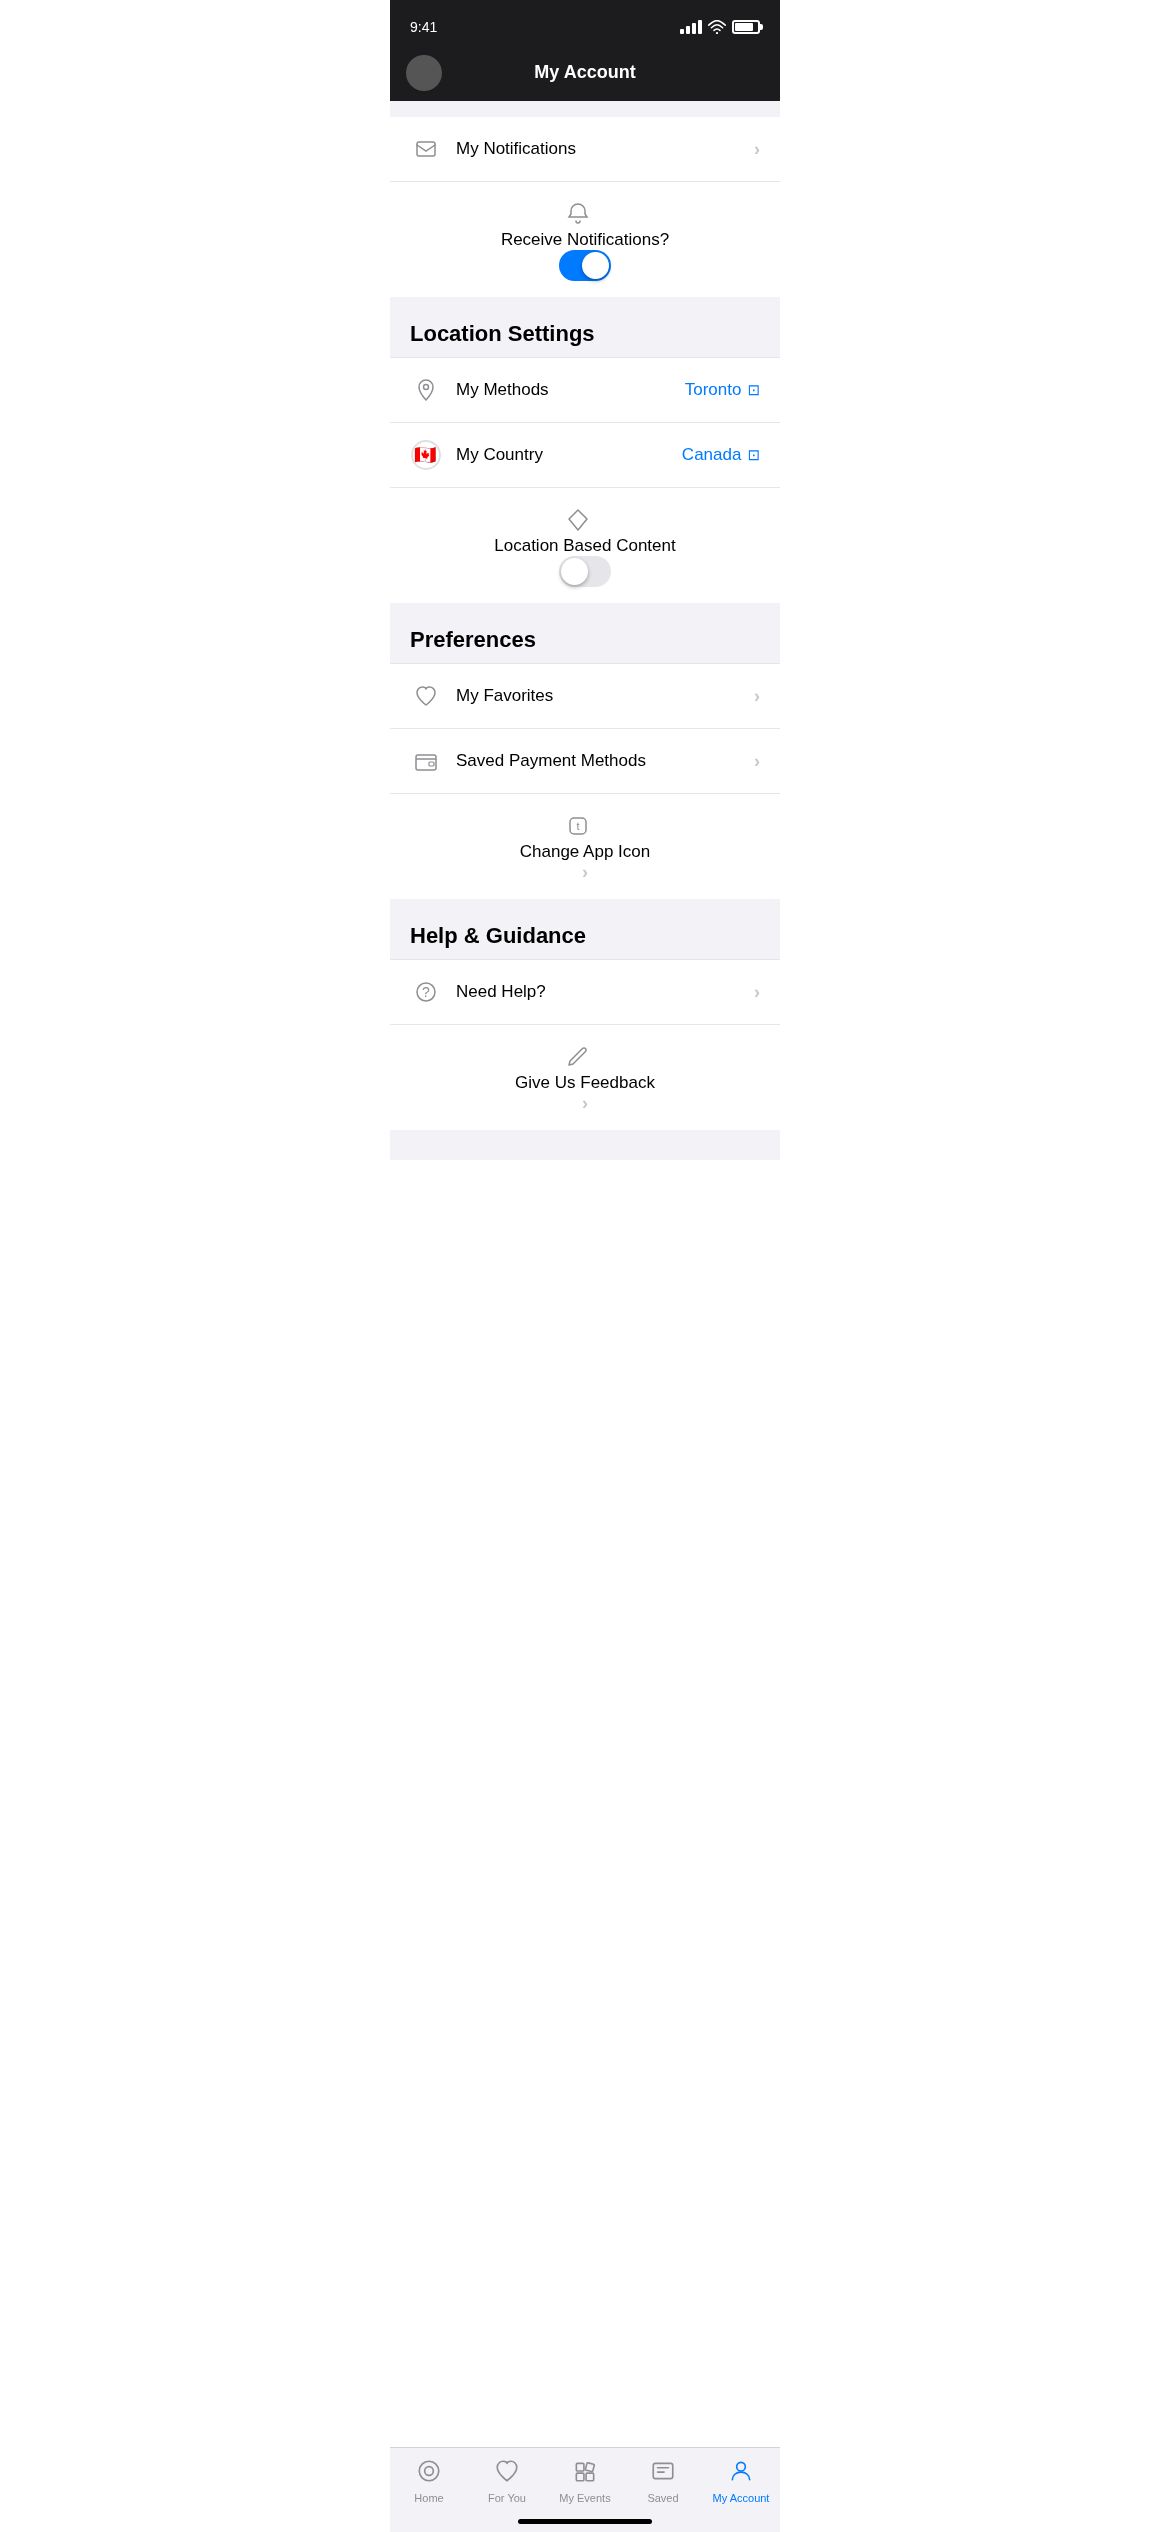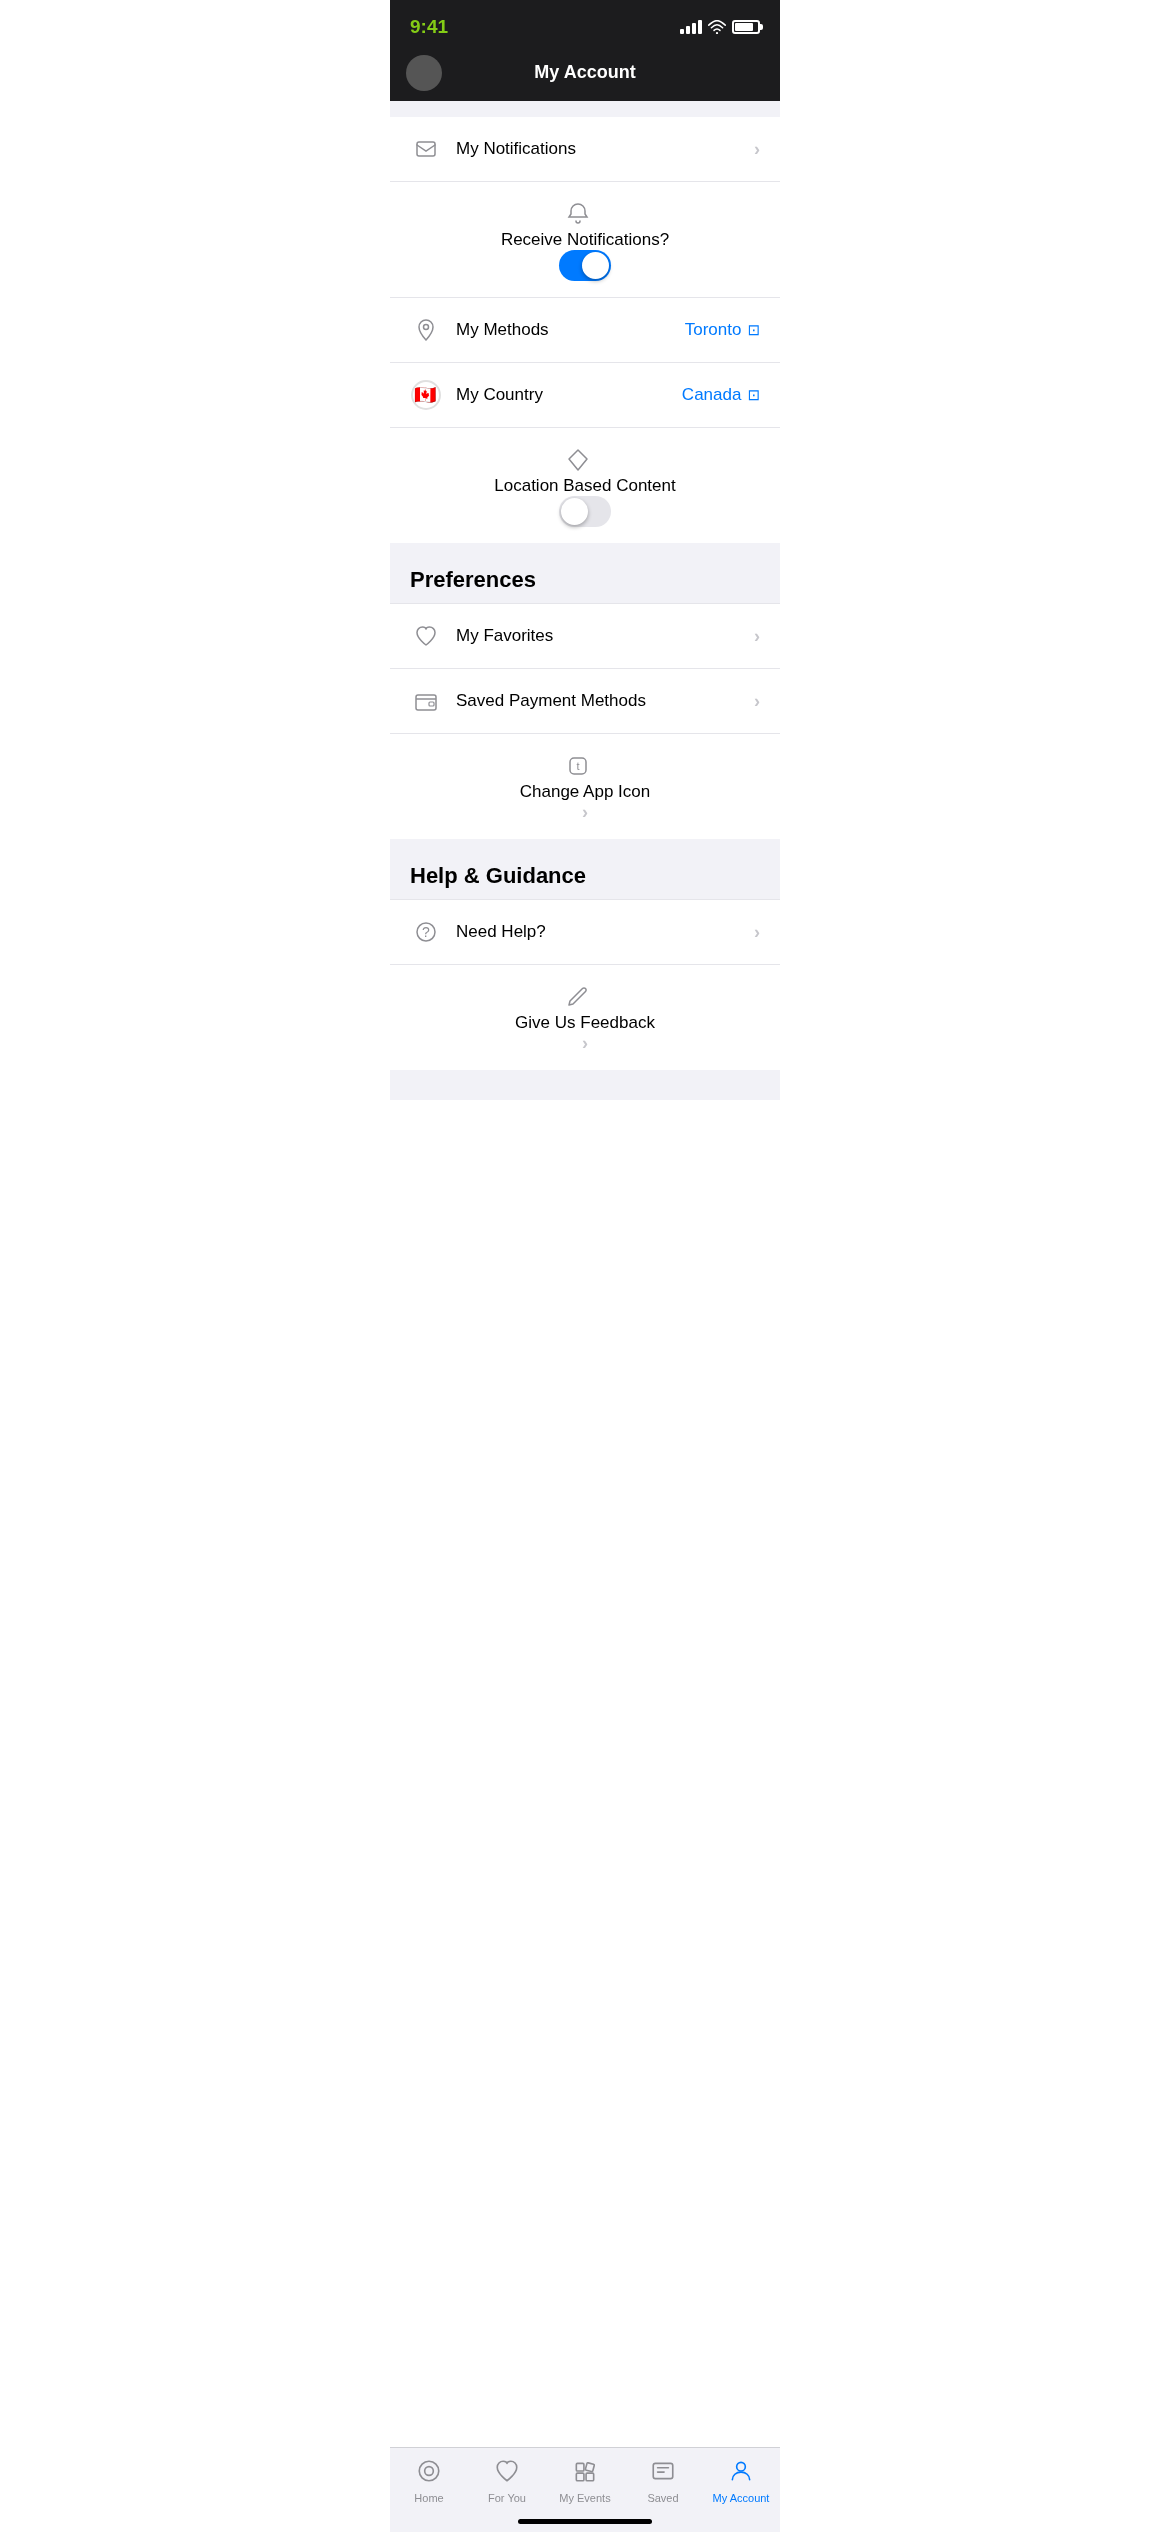--- a/index.html
+++ b/index.html
@@ -17,23 +17,23 @@
     
     .status-bar {
       background: #1c1c1e;
       display: flex;
       justify-content: space-between;
       align-items: center;
       padding: 14px 20px 10px;
       height: 50px;
     }
     .status-time {
-      color: #84cc16;
-      font-size: 19px;
-      font-weight: 700;
+      color: #ffffff;
+      font-size: 14px;
+      font-weight: 400;
     }
     .status-icons {
       display: flex;
       align-items: center;
       gap: 6px;
     }
     .signal-bars {
       display: flex;
       align-items: flex-end;
       gap: 2px;
@@ -334,20 +334,23 @@
       </div>
       <span class="item-label">Receive Notifications?</span>
       <div class="item-right">
         <div class="toggle on">
           <div class="toggle-knob"></div>
         </div>
       </div>
     </div>
   </div>
 
+  <div class="section-header">
+    <span class="section-title">Location Settings</span>
+  </div>
   <div class="list">
 
     <div class="list-item list-item-top">
       <div class="item-icon">
         <svg width="24" height="24" viewBox="0 0 24 24" fill="none">
           <path d="M12 2C8.13 2 5 5.13 5 9c0 5.25 7 13 7 13s7-7.75 7-13c0-3.87-3.13-7-7-7z" stroke="#8e8e93" stroke-width="1.5"></path>
           <circle cx="12" cy="9" r="2.5" stroke="#8e8e93" stroke-width="1.5"></circle>
         </svg>
       </div>
       <span class="item-label">My Methods</span>

